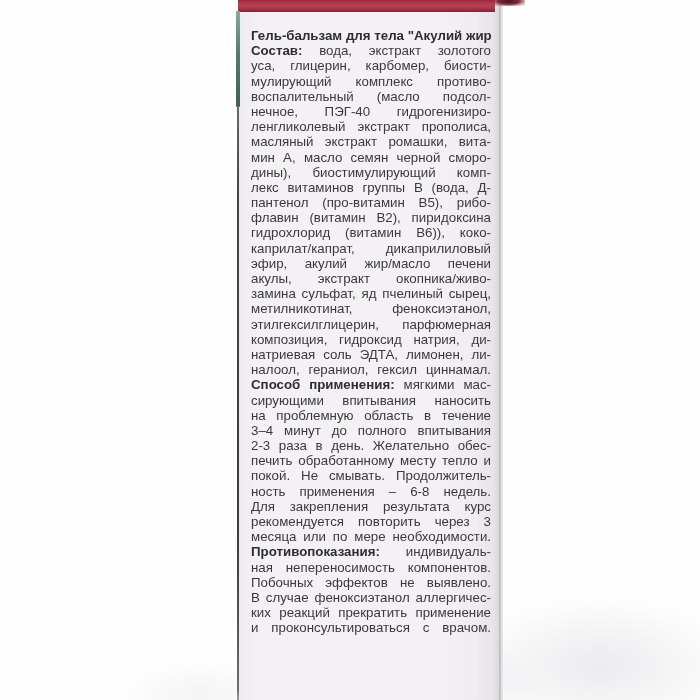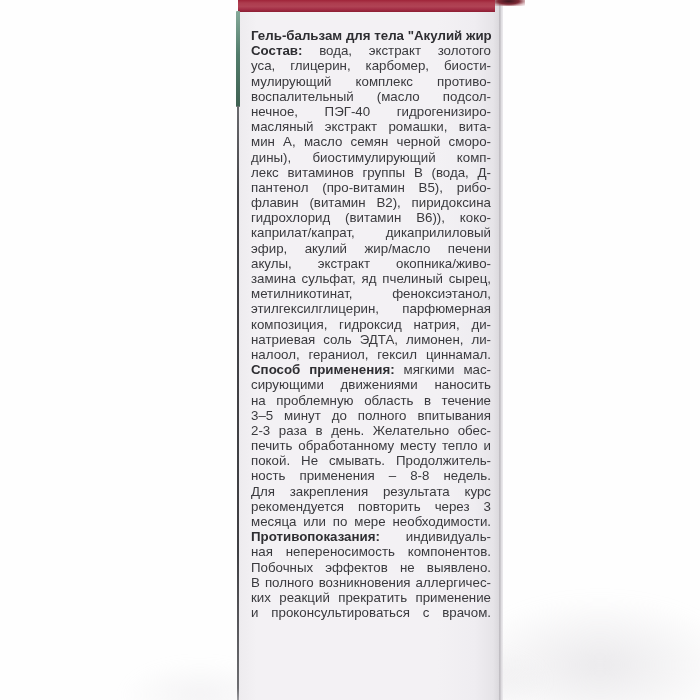--- a/index.html
+++ b/index.html
@@ -87,50 +87,51 @@
     <div class="green-edge"></div>
     <div class="left-edge"></div>
     <div class="right-edge"></div>
     <div class="label">
         <div class="line title"><b>Гель-бальзам для тела "Акулий жир</b></div>
         <div class="line"><b>Состав:</b> вода, экстракт золотого</div>
         <div class="line">уса, глицерин, карбомер, биости-</div>
         <div class="line">мулирующий комплекс противо-</div>
         <div class="line">воспалительный (масло подсол-</div>
         <div class="line">нечное, ПЭГ-40 гидрогенизиро-</div>
+        <div class="line">ленгликолевый экстракт прополиса,</div>
         <div class="line">масляный экстракт ромашки, вита-</div>
         <div class="line">мин А, масло семян черной сморо-</div>
         <div class="line">дины), биостимулирующий комп-</div>
         <div class="line">лекс витаминов группы В (вода, Д-</div>
         <div class="line">пантенол (про-витамин В5), рибо-</div>
         <div class="line">флавин (витамин В2), пиридоксина</div>
         <div class="line">гидрохлорид (витамин В6)), коко-</div>
         <div class="line">каприлат/капрат, дикаприлиловый</div>
         <div class="line">эфир, акулий жир/масло печени</div>
         <div class="line">акулы, экстракт окопника/живо-</div>
         <div class="line">замина сульфат, яд пчелиный сырец,</div>
         <div class="line">метилникотинат, феноксиэтанол,</div>
         <div class="line">этилгексилглицерин, парфюмерная</div>
         <div class="line">композиция, гидроксид натрия, ди-</div>
         <div class="line">натриевая соль ЭДТА, лимонен, ли-</div>
         <div class="line">налоол, гераниол, гексил циннамал.</div>
         <div class="line"><b>Способ применения:</b> мягкими мас-</div>
-        <div class="line">сирующими движениями наносить</div>
+        <div class="line">сирующими впитывания наносить</div>
         <div class="line">на проблемную область в течение</div>
-        <div class="line">3–5 минут до полного впитывания</div>
+        <div class="line">3–4 минут до полного впитывания</div>
         <div class="line">2-3 раза в день. Желательно обес-</div>
         <div class="line">печить обработанному месту тепло и</div>
         <div class="line">покой. Не смывать. Продолжитель-</div>
-        <div class="line">ность применения – 8-8 недель.</div>
+        <div class="line">ность применения – 6-8 недель.</div>
         <div class="line">Для закрепления результата курс</div>
         <div class="line">рекомендуется повторить через 3</div>
         <div class="line">месяца или по мере необходимости.</div>
         <div class="line"><b>Противопоказания:</b> индивидуаль-</div>
         <div class="line">ная непереносимость компонентов.</div>
         <div class="line">Побочных эффектов не выявлено.</div>
-        <div class="line">В полного возникновения аллергичес-</div>
+        <div class="line">В случае феноксиэтанол аллергичес-</div>
         <div class="line">ких реакций прекратить применение</div>
         <div class="line">и проконсультироваться с врачом.</div>
       </div>
   </div>
 
   <div class="smudge"></div>
 </div>
 
 </body></html>

